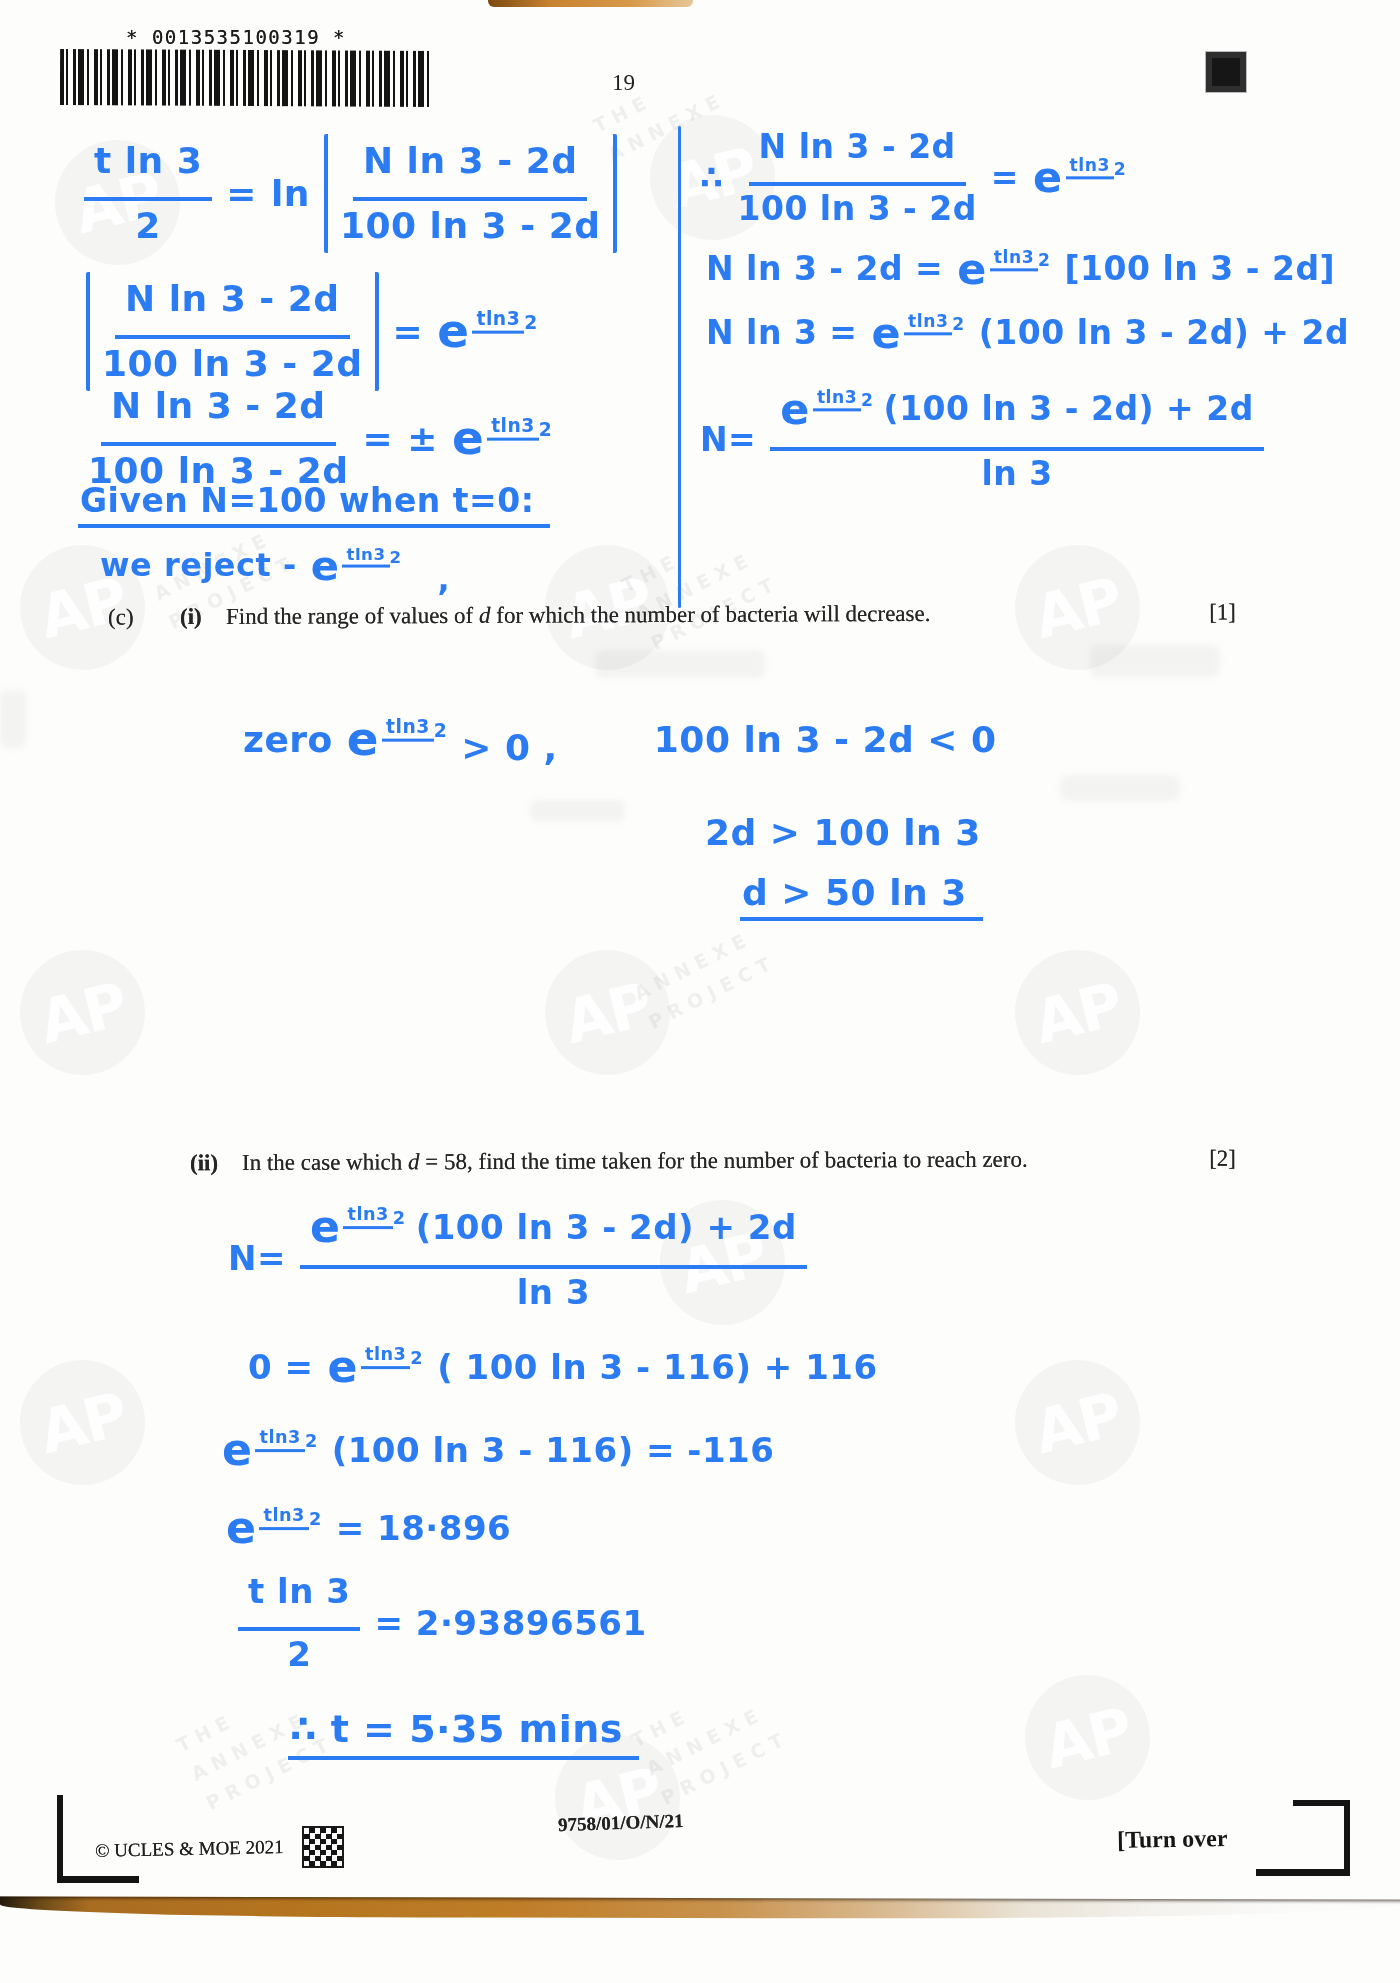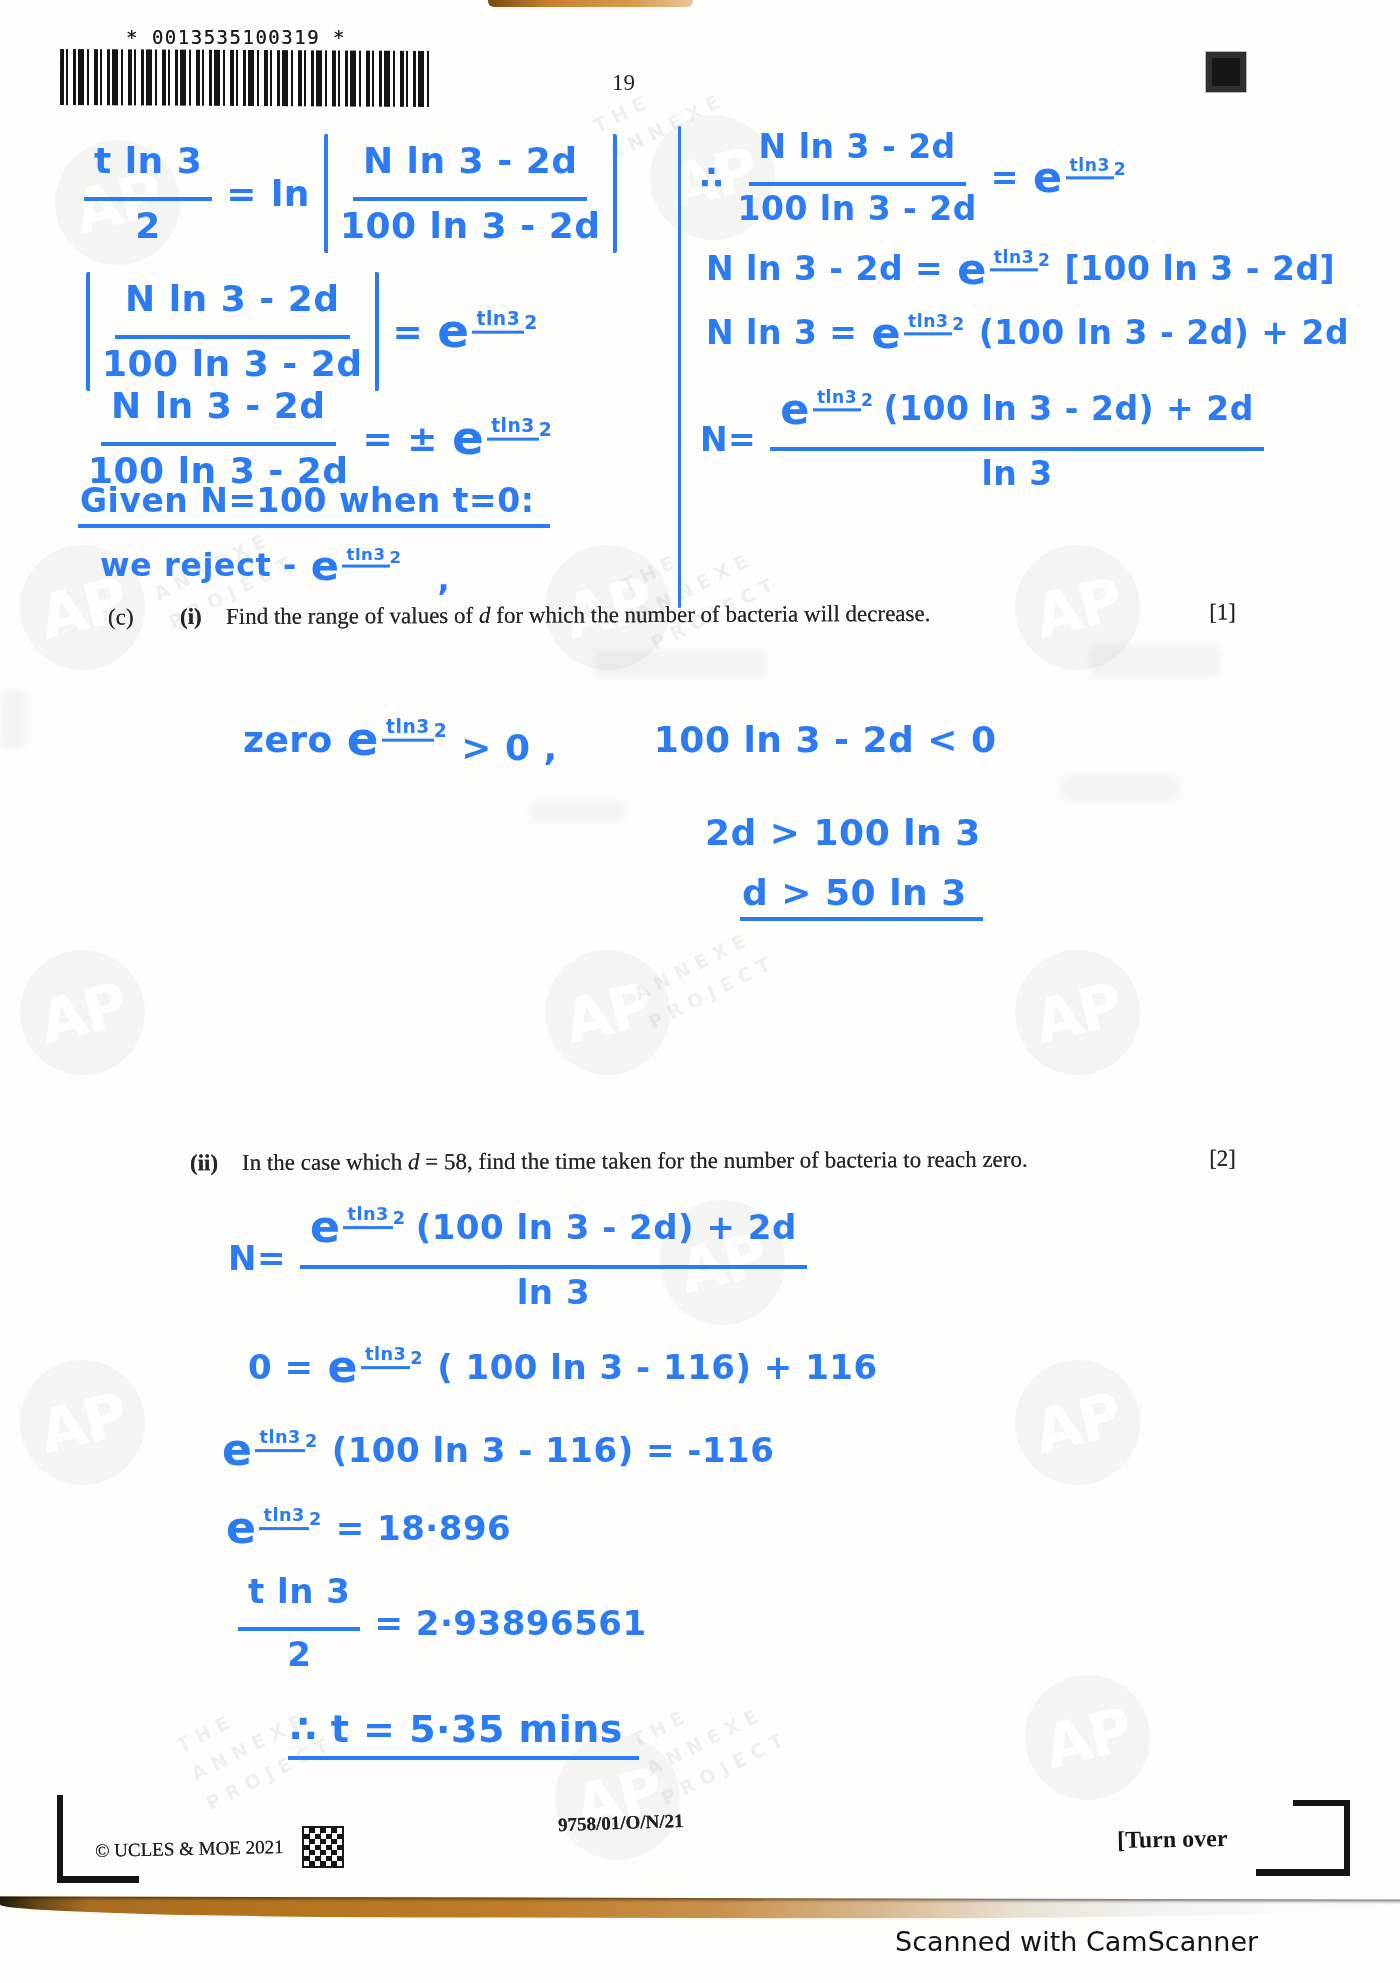--- a/index.html
+++ b/index.html
@@ -363,15 +363,14 @@
   <div class="bar-abs" style="left:57px;top:1876px;width:82px;height:7px"></div>
   <div class="footer-copy" style="left:95px;top:1838px">© UCLES &amp; MOE 2021</div>
   <div class="dm" style="left:302px;top:1826px"></div>
   <div class="footer-code" style="left:558px;top:1812px">9758/01/O/N/21</div>
   <div class="turnover" style="left:1117px;top:1826px">[Turn over</div>
   <div class="bar-abs" style="left:1293px;top:1800px;width:57px;height:6px"></div>
   <div class="bar-abs" style="left:1344px;top:1800px;width:6px;height:75px"></div>
   <div class="bar-abs" style="left:1256px;top:1869px;width:94px;height:7px"></div>
 
   <div class="streak-bottom"></div>
-  <div class="credit" style="left:895px;top:1926px">Scanned with CamScanner</div>
 
 </div>
 
 </body></html>

